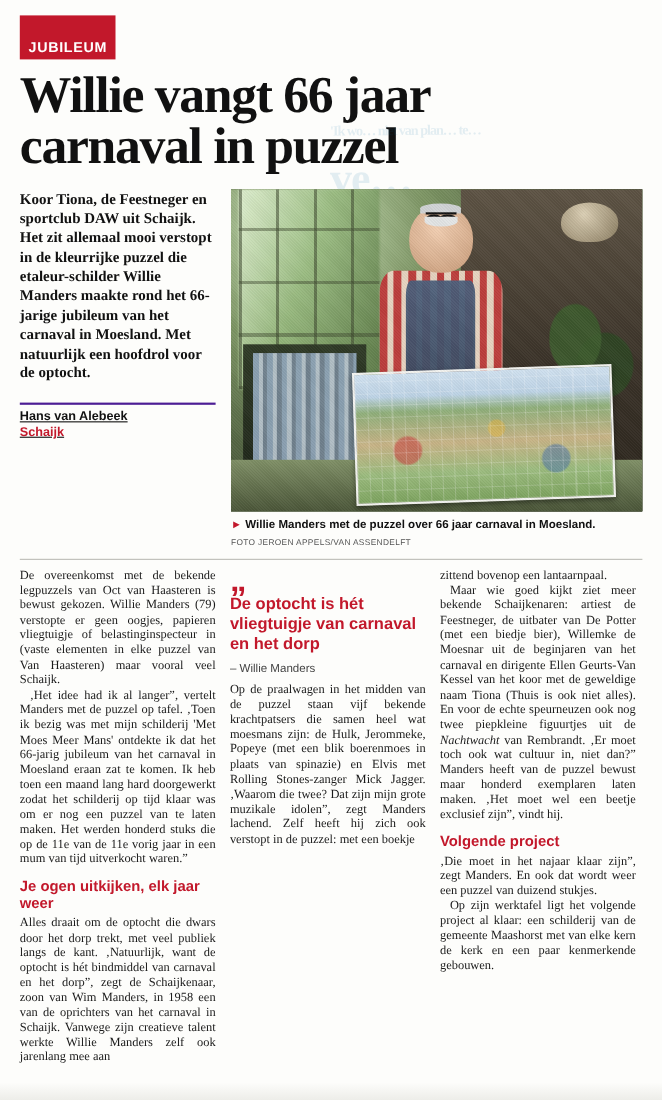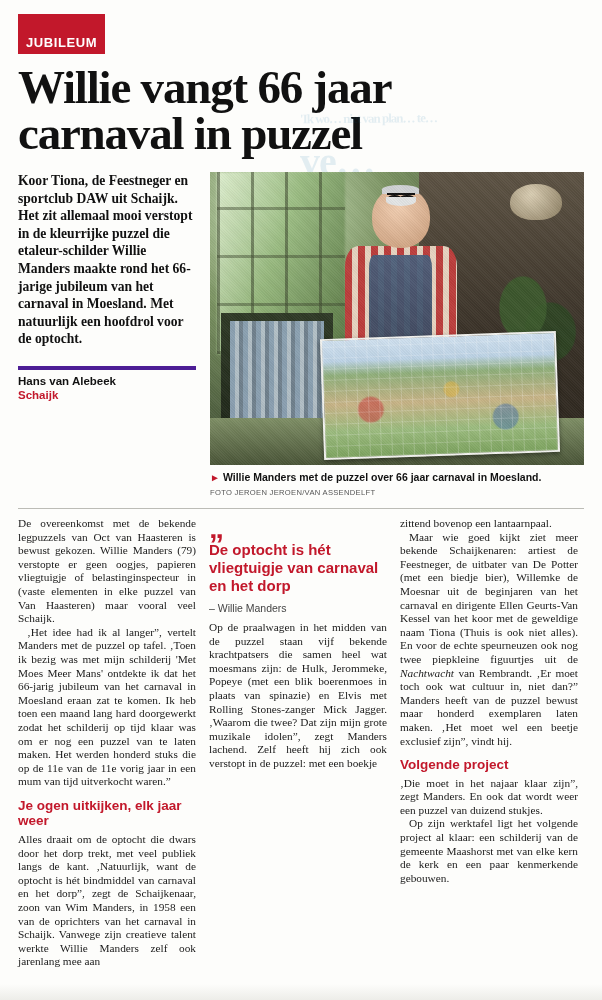--- a/index.html
+++ b/index.html
@@ -83,26 +83,27 @@
   }
   .intro {
     font-family: "Liberation Serif", serif;
     font-size: 13.6px;
     line-height: 17.6px;
     font-weight: bold;
     color: #111;
   }
   .byline {
     margin-top: 18px;
-    border-top: 4px solid #4c1d95;
+    border-top: 2px solid #4c1d95;
     padding-top: 5px;
     font-family: "Liberation Sans", sans-serif;
     font-size: 11.5px;
     font-weight: bold;
     color: #111;
+    text-decoration: underline;
   }
   .byline .place {
     display: block;
     color: #c2182b;
     margin-top: 2px;
     font-size: 11.5px;
   }
   .photo-col {
     flex: 1 1 auto;
   }
@@ -446,21 +447,21 @@
               <div class="ph-hair"></div>
               <div class="ph-glasses"></div>
               <div class="ph-beard"></div>
             </div>
           </div>
           <div class="ph-puzzle"></div>
           <div class="ph-grain"></div>
         </div>
         <div class="caption">
           <span class="tri">►</span><span>Willie Manders met de puzzel over 66 jaar carnaval in Moesland.</span>
-          <div class="credit">FOTO JEROEN JEROEN/VAN ASSENDELFT</div>
+          <div class="credit">FOTO JEROEN APPELS/VAN ASSENDELFT</div>
         </div>
       </div>
 
     </div>
 
     <hr class="rule">
 
     <div class="cols">
 
       <div class="col">

